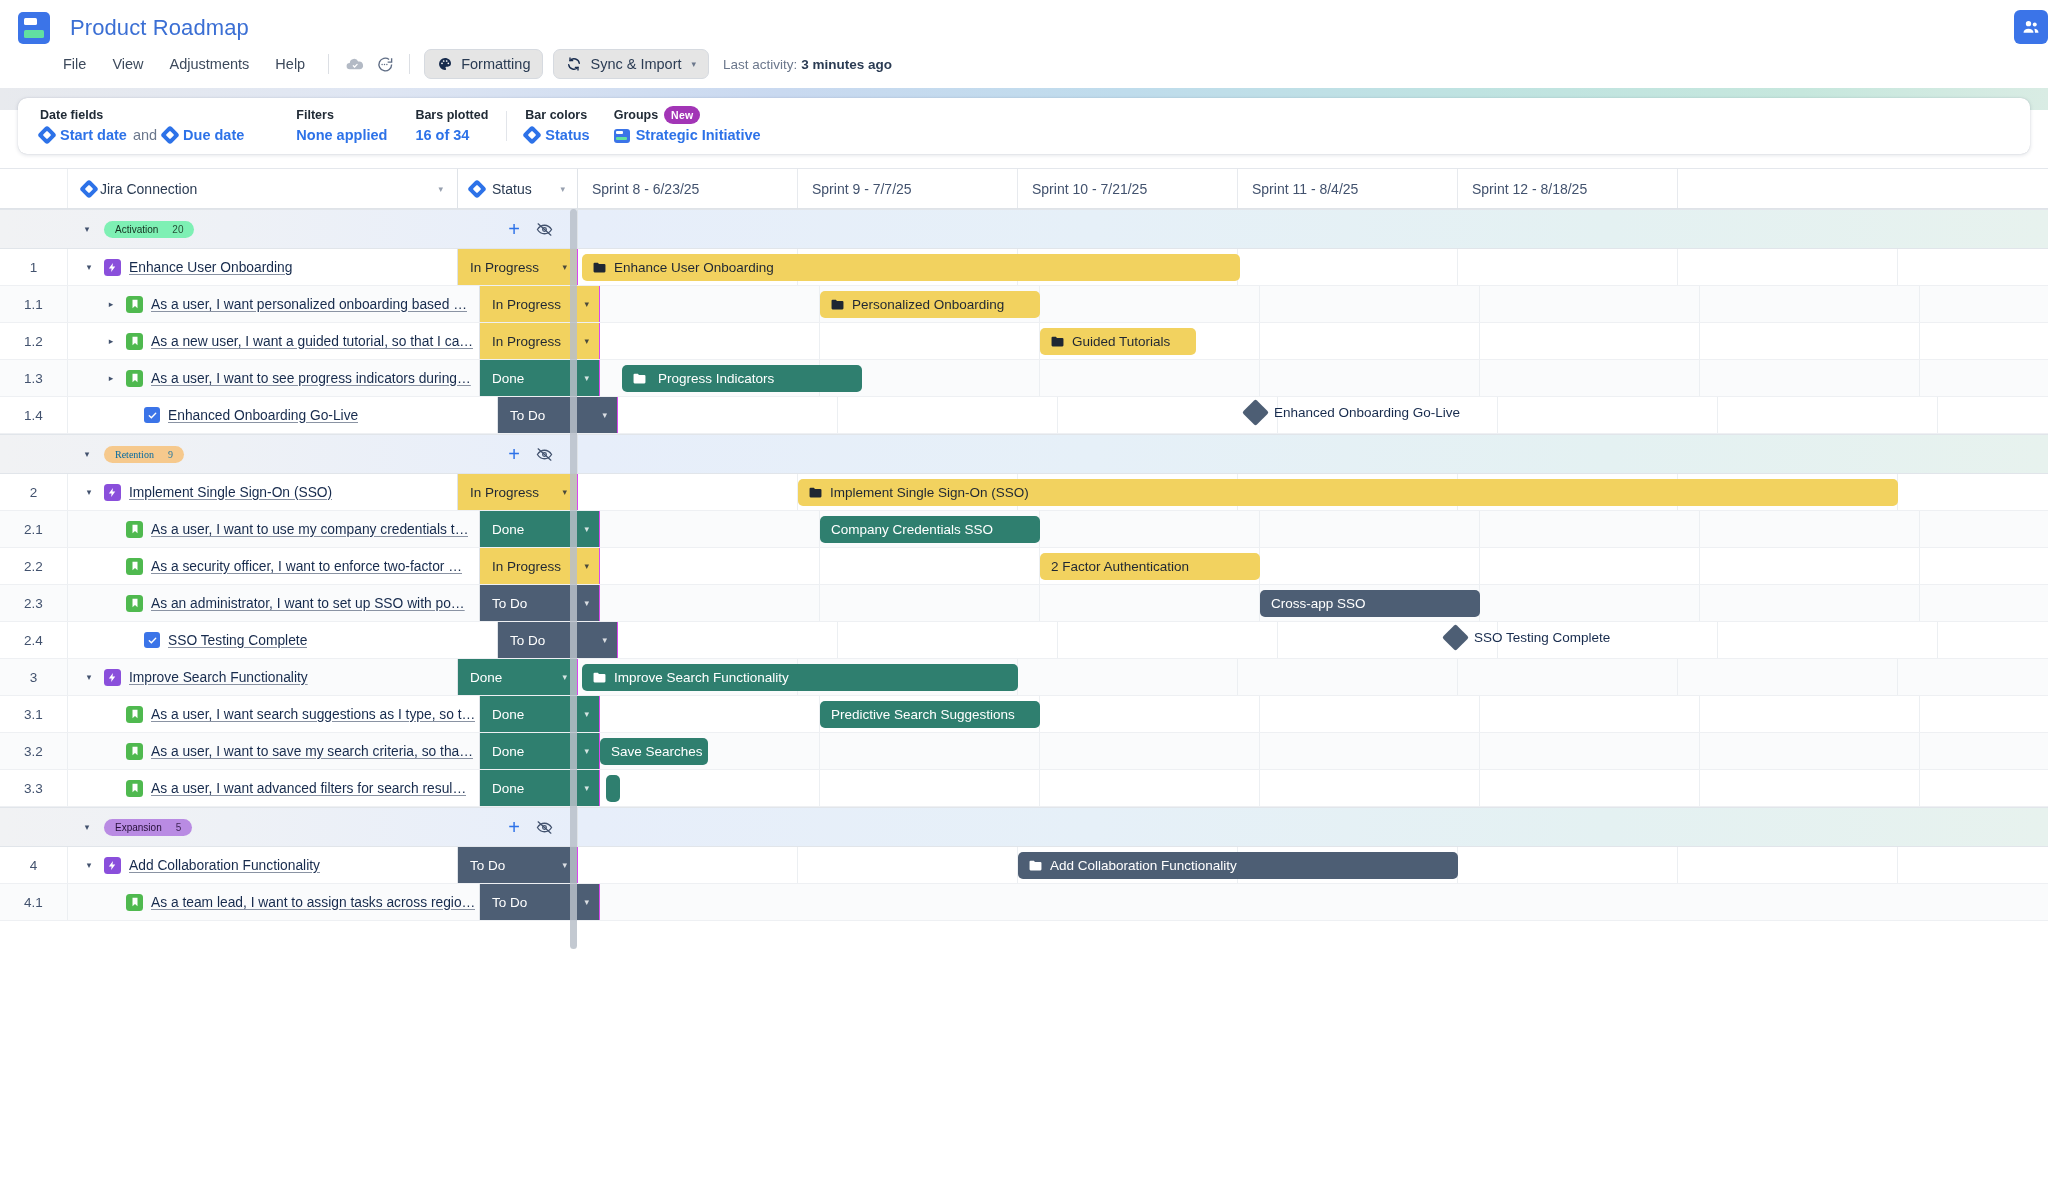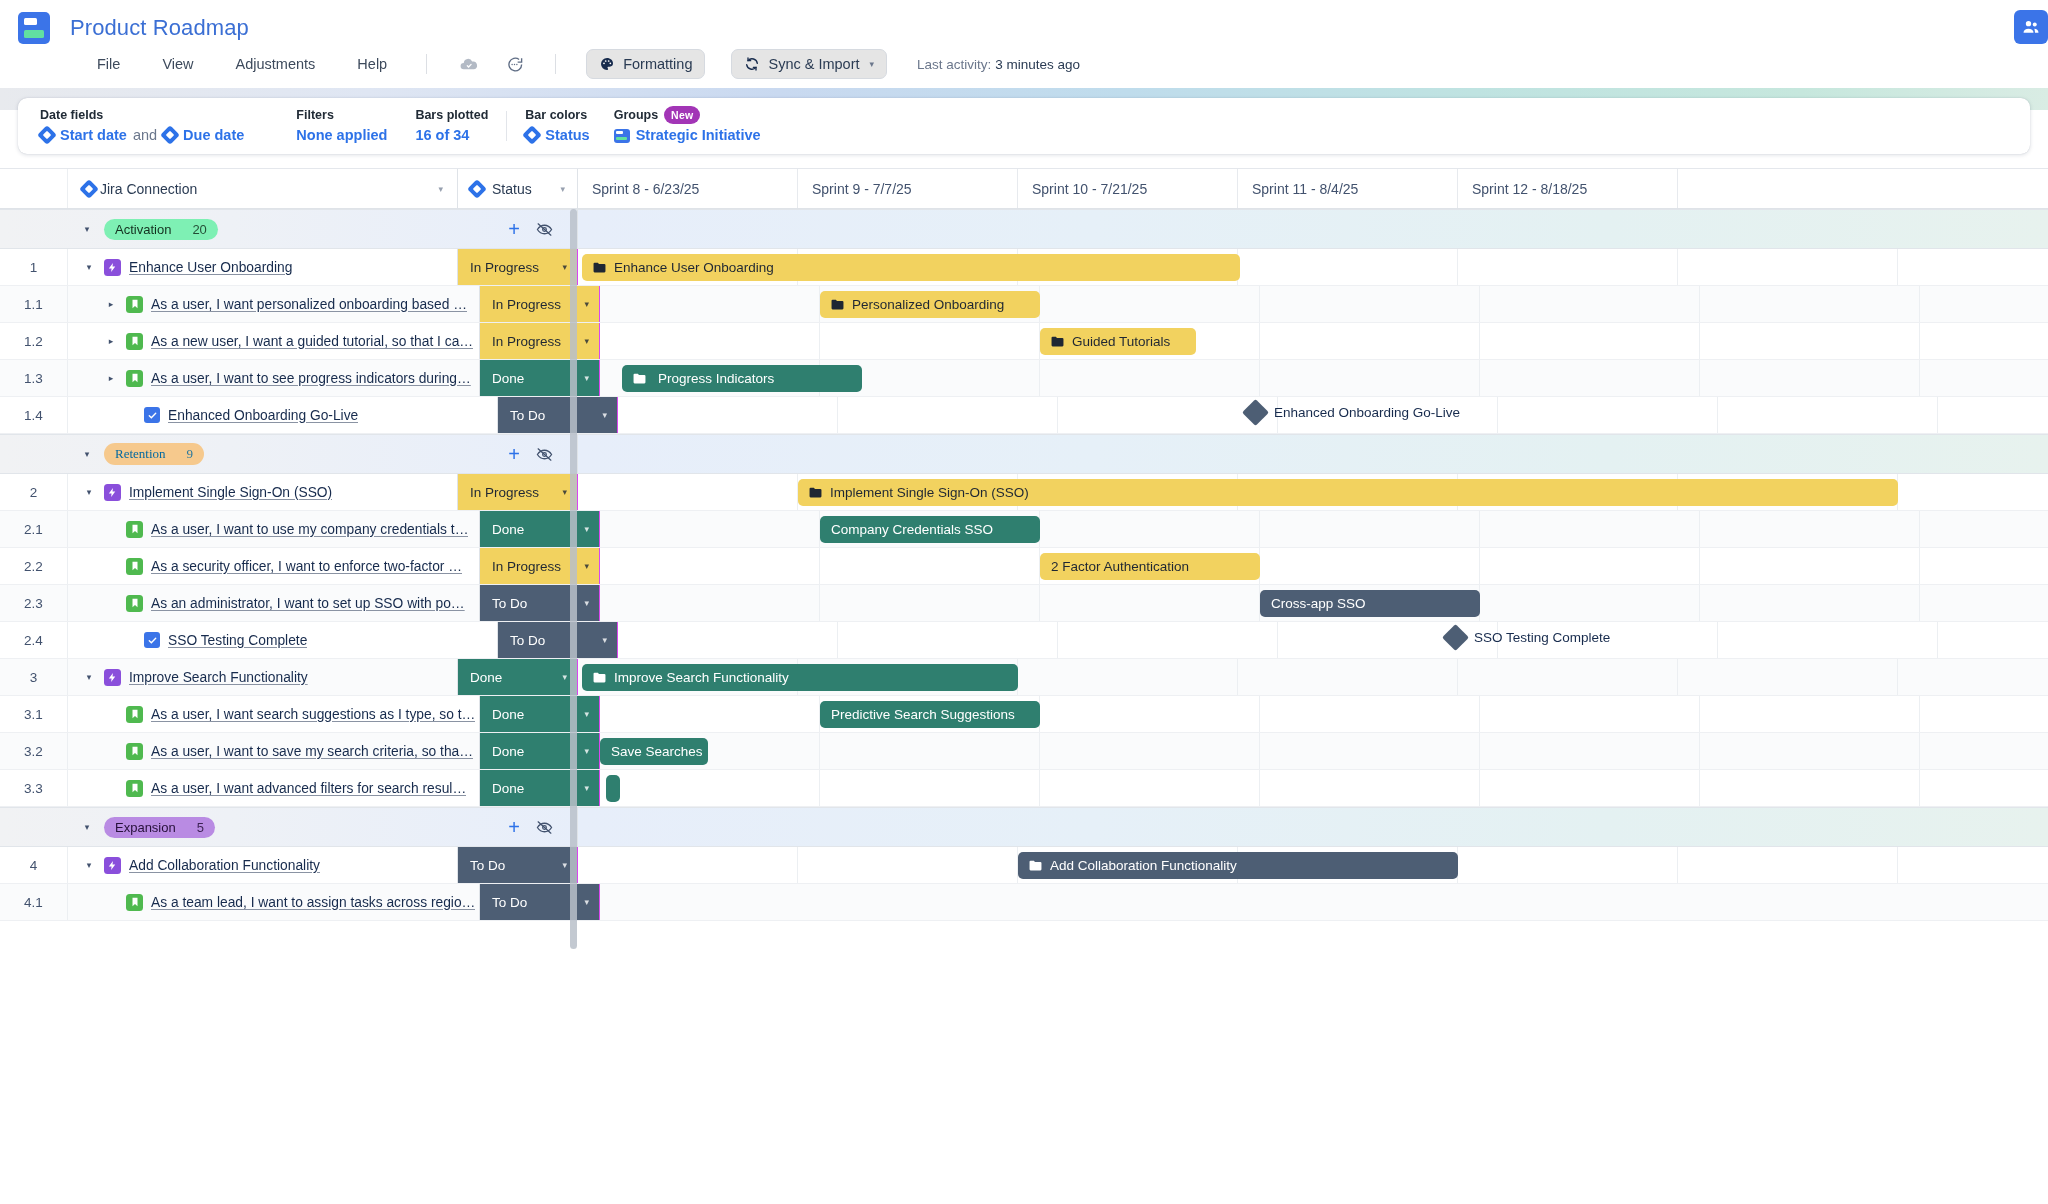--- a/index.html
+++ b/index.html
@@ -41,42 +41,42 @@
   }
   .doc-title {
     margin-left: 20px;
     font-size: 22px;
     color: #3b6fd4;
     font-weight: 400;
     letter-spacing: .1px;
   }
   .menu-row {
     display: flex; align-items: center;
-    padding-left: 84px;
-    gap: 16px;
+    padding-left: 50px;
+    gap: 0;
     height: 40px;
   }
   .menu-item {
     font-size: 14.5px; color: #3d4a5c;
     padding: 5px 13px; border-radius: 4px; cursor: default;
   }
   .vsep { width:1px; height:20px; background:#dcdfe4; margin:0 10px; }
   .icon-btn {
     width: 30px; height: 30px; display:flex; align-items:center; justify-content:center;
     border-radius:4px; color:#8993a4;
   }
   .pill-btn {
     display:flex; align-items:center; gap:8px;
     border:1px solid #d6dae0; border-radius:7px;
     height: 30px; padding: 0 12px; background:#e5e5e5;
     font-size: 14.5px; color:#2a3b53;
   }
   .pill-btn .caret { color:#6b778c; font-size:9px; margin-left:2px; }
   .last-activity { font-size:13.5px; color:#6b778c; margin-left:14px; }
-  .last-activity b { color:#2a3b53; font-weight:400; }
+  .last-activity b { color:#2a3b53; font-weight:700; }
   .topbar-right {
     position:absolute; right:0; top:10px; display:flex; align-items:center; gap:10px;
   }
   .people-btn {
     width:34px; height:34px; border-radius:6px; background:#3b74e8;
     display:flex;align-items:center;justify-content:center; color:#fff;
   }
 
   
   .gradient-strip {
@@ -212,21 +212,21 @@
     width:578px; flex:0 0 578px; display:flex; align-items:center;
     padding-left:80px; gap:10px;
     background: linear-gradient(90deg,#f1f2f4 0%, #eef1f6 40%, #e7eefa 100%);
     border-right:1px solid #dfe3e8;
   }
   .grow .g-right {
     flex:1;
     background: linear-gradient(90deg,#e7eefa 0%, #e6f0f8 35%, #e4f1f2 70%, #e7f2ee 100%);
   }
   .chip {
-    border-radius:11px; padding:3px 11px; font-size:13px; font-weight:500; display:flex; gap:21px; align-items:center;
+    border-radius:11px; padding:3px 11px; font-size:10px; font-weight:500; display:flex; gap:14px; align-items:center;
   }
   .chip-activation { background:#7ef0b4; color:#14301f; }
   .chip-retention  { background:#f6c98d; color:#0369a1;font-family:Liberation Serif, serif; }
   .chip-expansion  { background:#b98be3; color:#26103a; }
   .chip .cnt { opacity:.85; }
   .g-actions { margin-left:auto; display:flex; gap:16px; padding-right:24px; align-items:center;}
   .plus-ic { color:#2d72e8; font-size:20px; line-height:1; }
   .eye-ic { color:#42526e; font-size:15px; line-height:1; }
 
   

